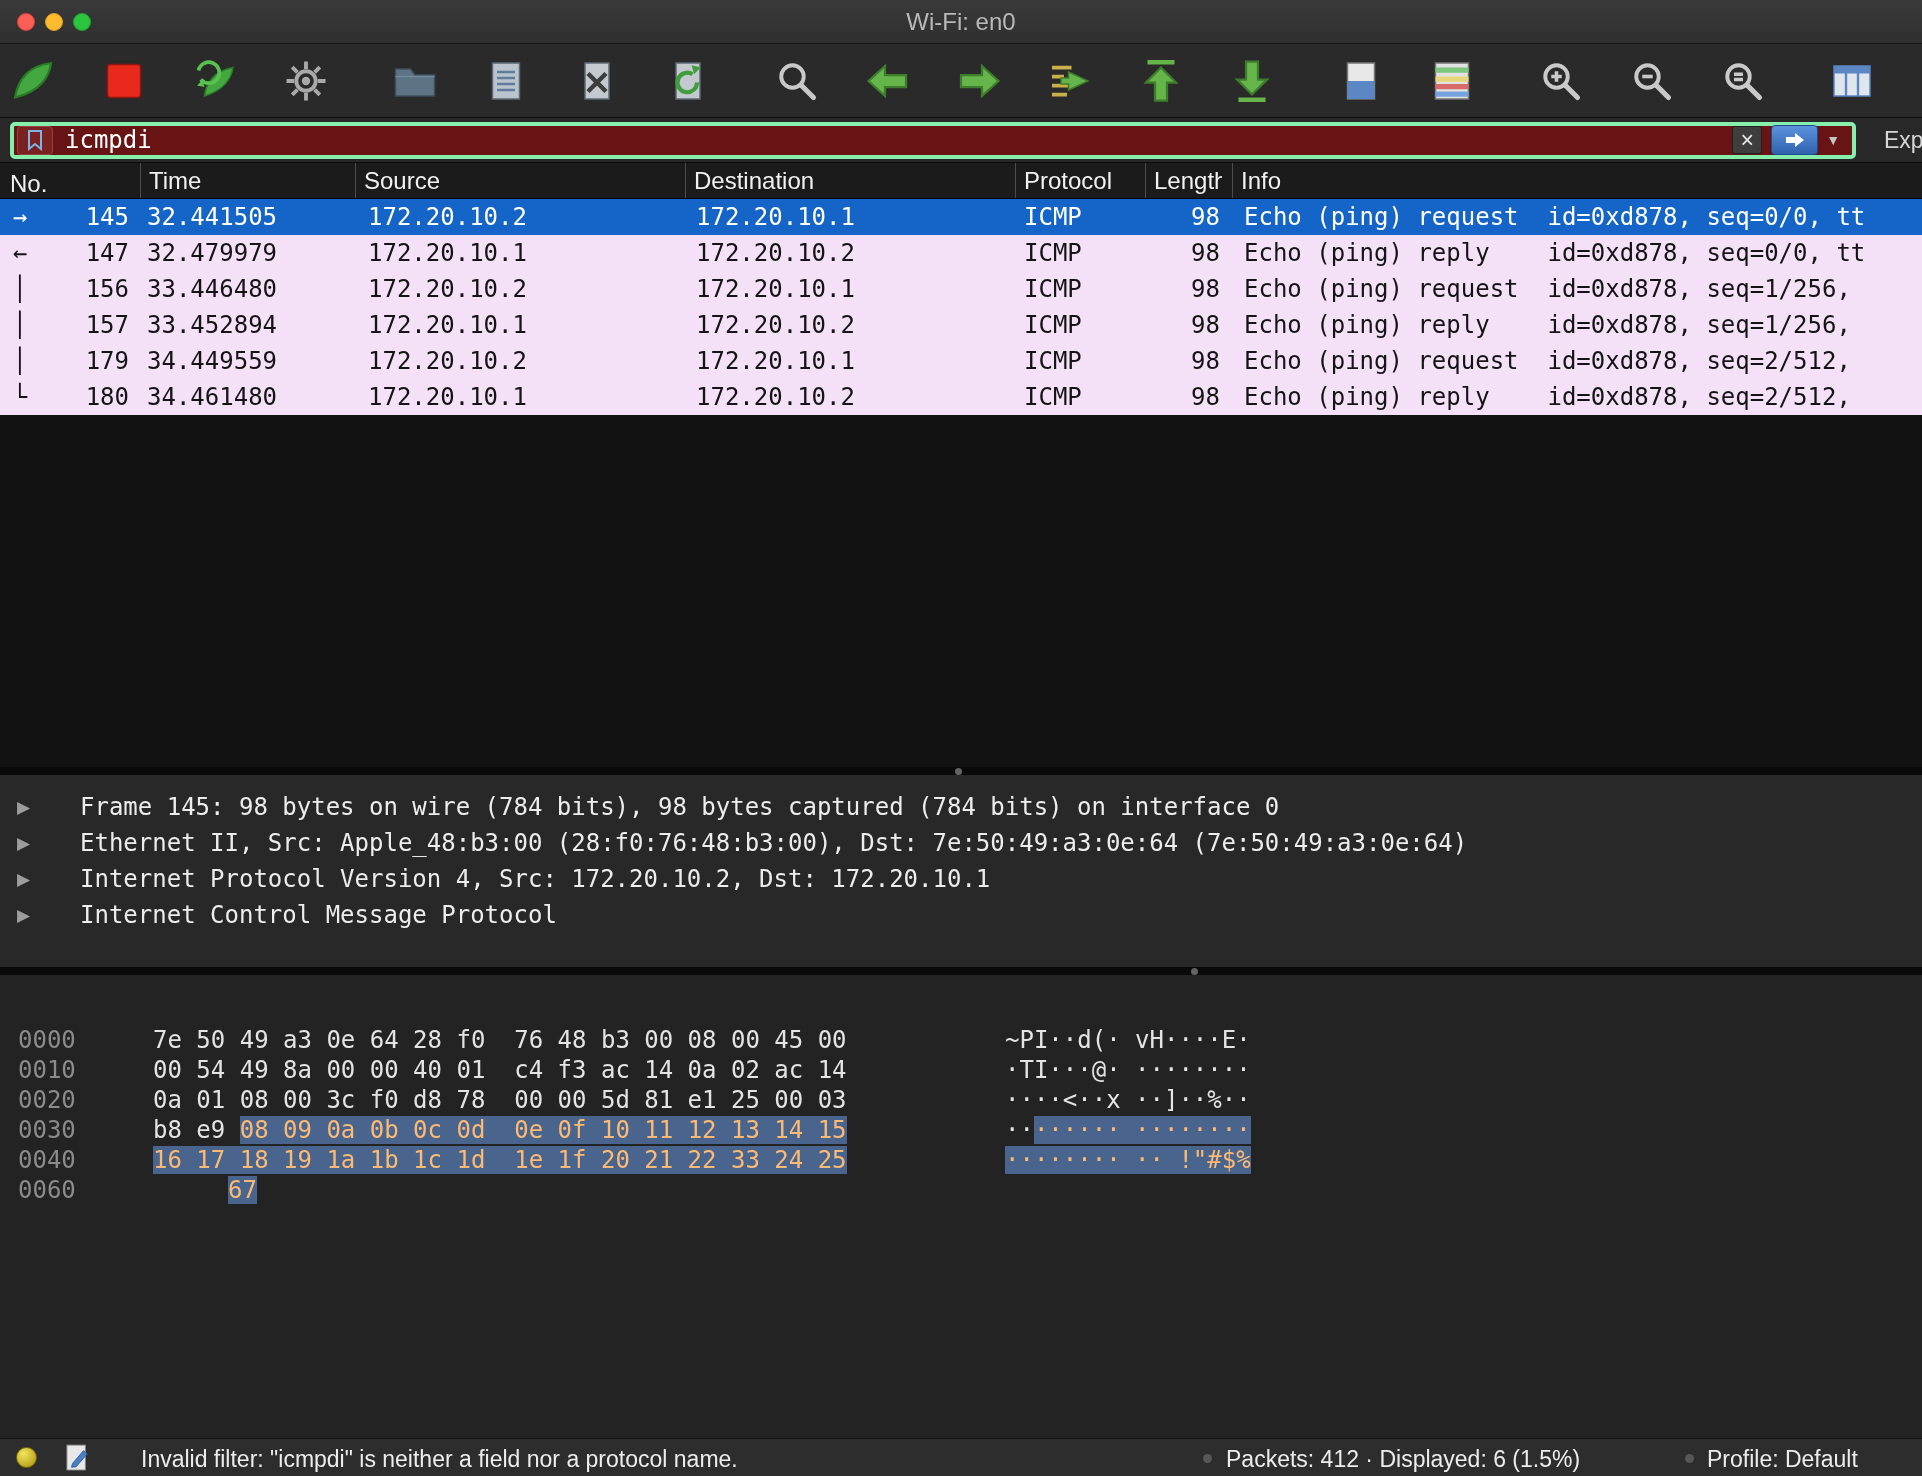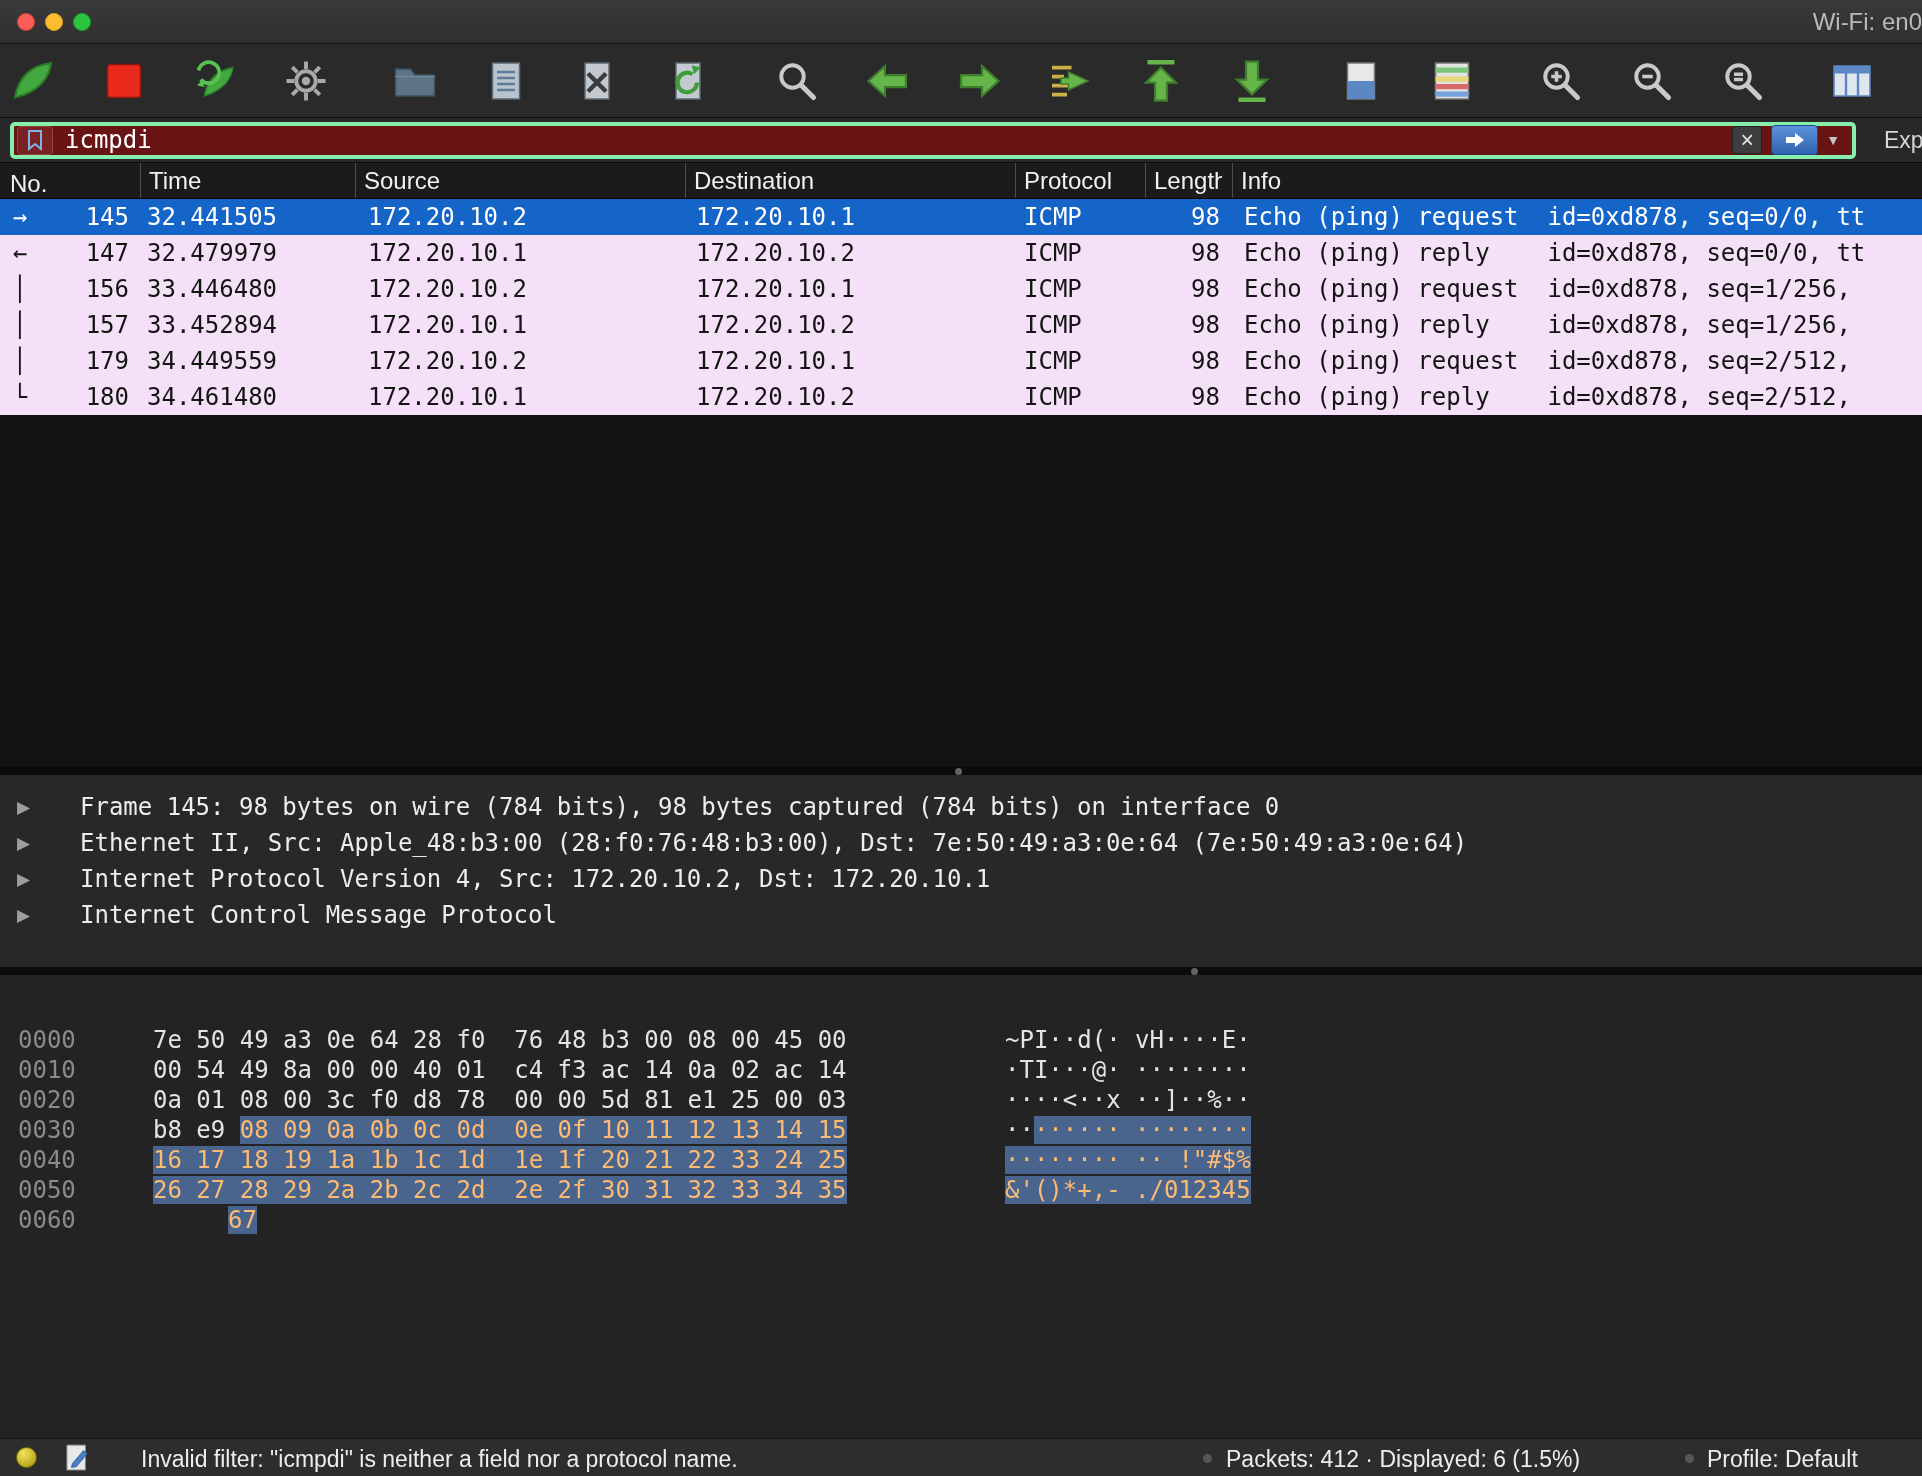--- a/index.html
+++ b/index.html
@@ -7,21 +7,21 @@
 body{font-family:"Liberation Sans","DejaVu Sans",sans-serif;}
 .window{width:1922px;height:1476px;display:flex;flex-direction:column;background:#232323;}
 
 
 .titlebar{height:44px;background:linear-gradient(#3a3a3a,#2f2f2f);border-bottom:1px solid #151515;position:relative;display:flex;align-items:center;flex:none;}
 .lights{display:flex;gap:10px;margin-left:17px;z-index:2;}
 .light{width:18px;height:18px;border-radius:50%;}
 .l-red{background:#f95f57;border:1px solid #d8423c;}
 .l-yellow{background:#fdbb2f;border:1px solid #dda023;}
 .l-green{background:#2ac43e;border:1px solid #1fa32f;}
-.title{position:absolute;left:0;right:0;text-align:right;color:#b9b9b9;font-size:24px;}
+.title{position:absolute;left:0;right:0;text-align:center;color:#b9b9b9;font-size:24px;}
 
 
 .toolbar{height:74px;background:#2a2a2a;border-bottom:1px solid #0c0c0c;display:flex;align-items:center;padding:0 2px;gap:29px;flex:none;}
 .tbtn{width:62px;height:60px;background:none;border:none;display:flex;align-items:center;justify-content:center;flex:none;cursor:default;}
 .tbtn svg{width:48px;height:48px;}
 .grp{margin-left:18px;}
 
 
 .filterbar{height:45px;background:#282828;border-bottom:1px solid #0c0c0c;display:flex;align-items:center;padding:0 10px;flex:none;}
 .ffield{height:37px;width:1846px;background:#681414;border:4px solid #86efac;border-radius:5px;display:flex;align-items:center;flex:none;}
@@ -392,25 +392,20 @@
       <span class="h-off">0030</span>
       <span class="h-bytes"><span>b8 e9 </span><span class="hl">08 09 0a 0b 0c 0d  0e 0f 10 11 12 13 14 15</span></span>
       <span class="h-ascii"><span>··</span><span class="hl">······ ········</span></span>
     </div>
     <div class="hrow">
       <span class="h-off">0040</span>
       <span class="h-bytes"><span></span><span class="hl">16 17 18 19 1a 1b 1c 1d  1e 1f 20 21 22 33 24 25</span></span>
       <span class="h-ascii"><span></span><span class="hl">········ ·· !"#$%</span></span>
     </div>
     <div class="hrow">
-      <span class="h-off">0050</span>
-      <span class="h-bytes"><span></span><span class="hl">26 27 28 29 2a 2b 2c 2d  2e 2f 30 31 32 33 34 35</span></span>
-      <span class="h-ascii"><span></span><span class="hl">&amp;'()*+,- ./012345</span></span>
-    </div>
-    <div class="hrow">
       <span class="h-off">0060</span>
       <span class="h-ascii"><span></span><span class="hl">67</span></span>
     </div>
   </div>
 
   <div class="statusbar">
     <span class="sb-expert"></span>
     <svg class="sb-edit" viewBox="0 0 26 30">
         <rect x="1" y="1" width="20" height="27" fill="#e8e8e8" stroke="#888"></rect>
         <path d="M7 21 L19 7 l4 3.5 -12 14 -5 0.5 z" fill="#4a7fc1" stroke="#2d5e9e"></path>

